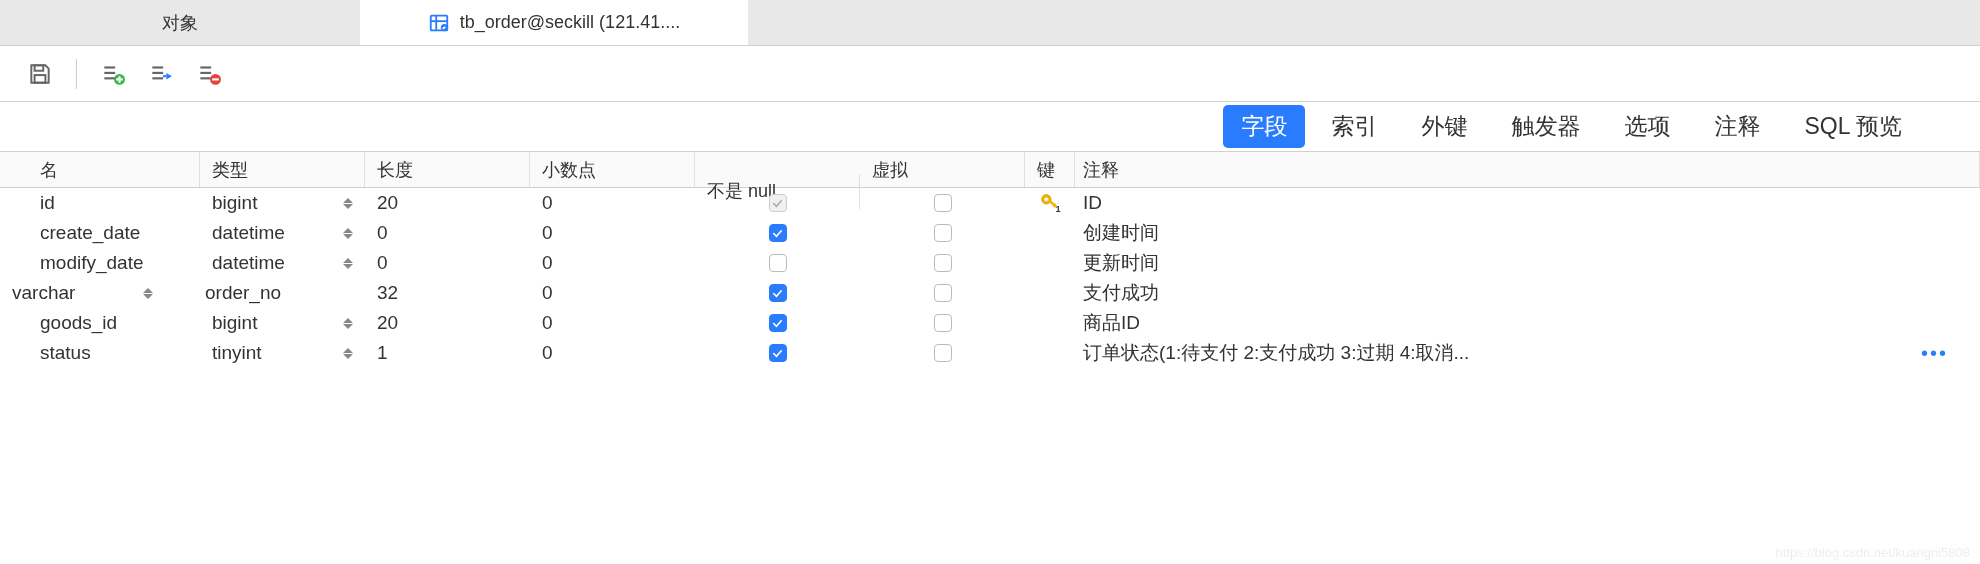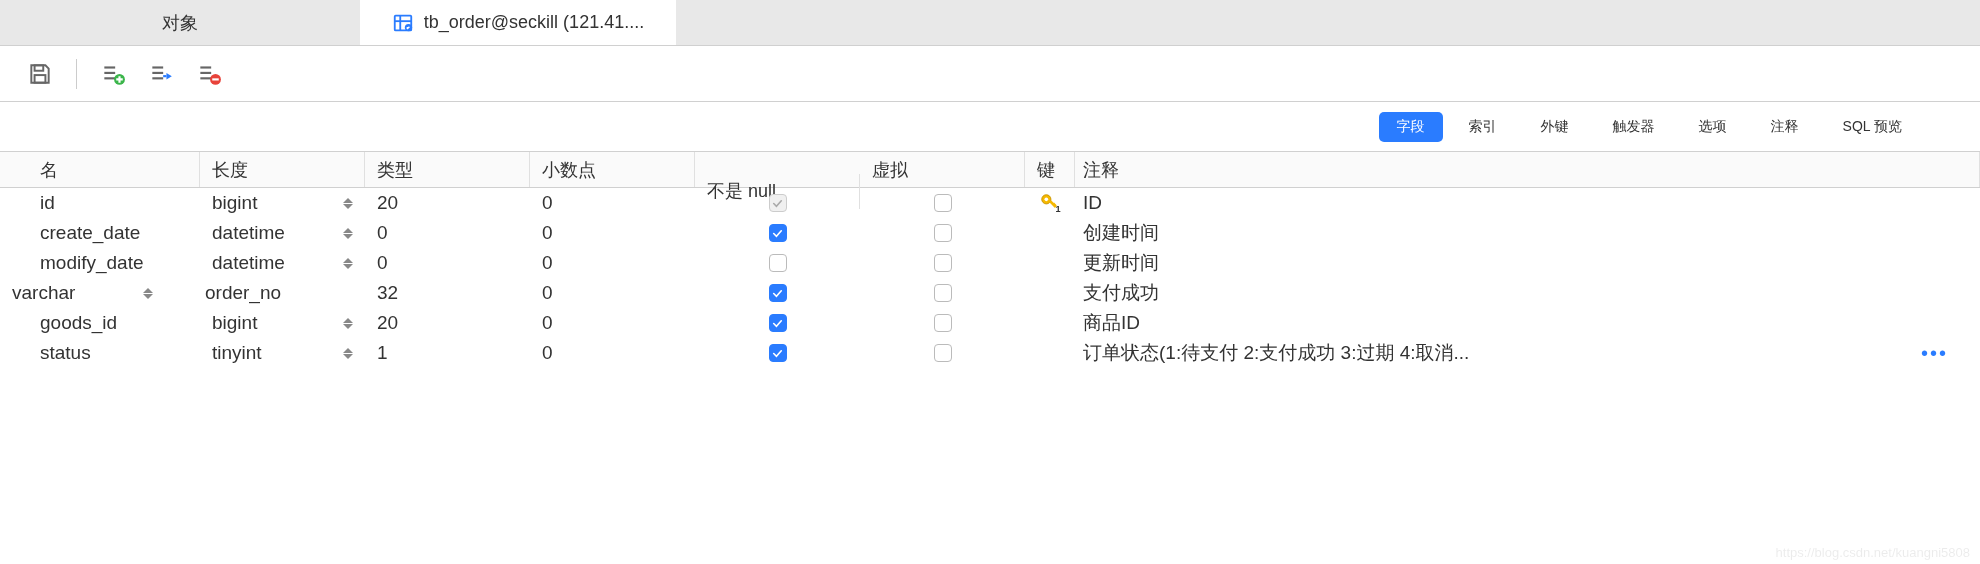--- a/index.html
+++ b/index.html
@@ -1,29 +1,29 @@
 <!DOCTYPE html>
 <html><head>
   <meta charset="utf-8">
   <style>
     * { margin: 0; padding: 0; box-sizing: border-box; }
     body { font-family: -apple-system, BlinkMacSystemFont, "Segoe UI", sans-serif; font-size: 18px; color: #333; background: #fff; }
     
     .tabs-bar { display: flex; background: #e8e8e8; height: 46px; border-bottom: 1px solid #d0d0d0; }
     .tab { display: flex; align-items: center; justify-content: center; padding: 0 30px; cursor: pointer; position: relative; }
     .tab.inactive { background: #e8e8e8; width: 360px; }
-    .tab.active { background: #fff; width: 316px; }
+    .tab.active { background: #fff; width: 388px; }
     .tab-icon { width: 22px; height: 22px; margin-right: 10px; display: flex; align-items: center; justify-content: center; }
     
     .toolbar { display: flex; align-items: center; height: 56px; padding: 0 20px; gap: 8px; border-bottom: 1px solid #d0d0d0; }
     .toolbar-btn { width: 40px; height: 40px; display: flex; align-items: center; justify-content: center; cursor: pointer; }
     .toolbar-sep { width: 1px; height: 30px; background: #ccc; margin: 0 8px; }
     
     .subnav-bar { display: flex; align-items: center; height: 50px; padding: 0 20px; border-bottom: 1px solid #d0d0d0; justify-content: flex-end; gap: 0; }
-    .subnav-item { padding: 6px 18px; cursor: pointer; font-size: 14px; color: #333; border-radius: 5px; }
+    .subnav-item { padding: 6px 18px; cursor: pointer; font-size: 23px; color: #333; border-radius: 5px; }
     .subnav-item.active { background: #2a7cff; color: #fff; }
     
     .table-container { width: 100%; overflow: auto; }
     .header-row { display: flex; height: 36px; align-items: center; border-bottom: 1px solid #d0d0d0; background: #fafafa; }
     .header-cell { padding: 0 12px; font-size: 18px; color: #333; display: flex; align-items: center; border-right: 1px solid #e0e0e0; height: 100%; }
     .data-row { display: flex; height: 30px; align-items: flex-end; }
     .data-cell { padding: 0 12px; font-size: 19px; color: #333; display: flex; align-items: center; height: 100%; }
     
     .col-name { width: 200px; padding-left: 40px; }
     .col-type { width: 165px; }
@@ -123,22 +123,22 @@
       <div class="subnav-item">触发器</div>
       <div class="subnav-item">选项</div>
       <div class="subnav-item">注释</div>
       <div class="subnav-item">SQL 预览</div>
     </div>
 </div>
 
 <div class="table-container">
   <div class="header-row">
     <div class="header-cell col-name">名</div>
+    <div class="header-cell col-type">类型</div>
     <div class="header-cell col-len">长度</div>
-    <div class="header-cell col-type">类型</div>
     <div class="header-cell col-dec">小数点</div>
     <div class="header-cell col-null">不是 null</div>
     <div class="header-cell col-virt">虚拟</div>
     <div class="header-cell col-key">键</div>
     <div class="header-cell col-comment">注释</div>
   </div>
   <div id="rows-container">
       <div class="data-row">
         <div class="data-cell col-name">id</div>
         <div class="data-cell col-type">bigint<div class="stepper">

